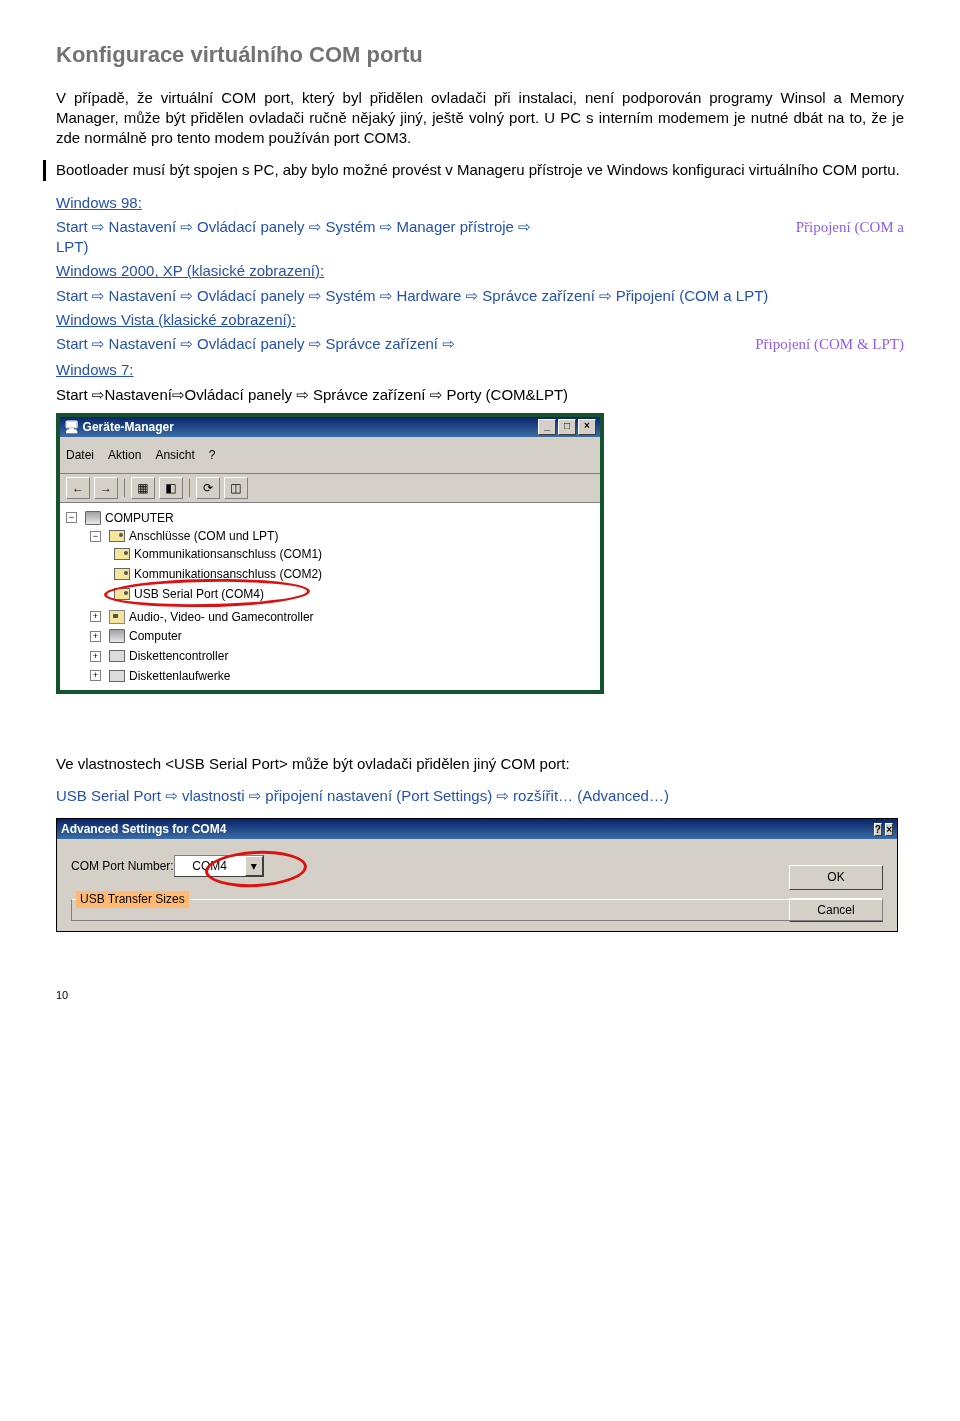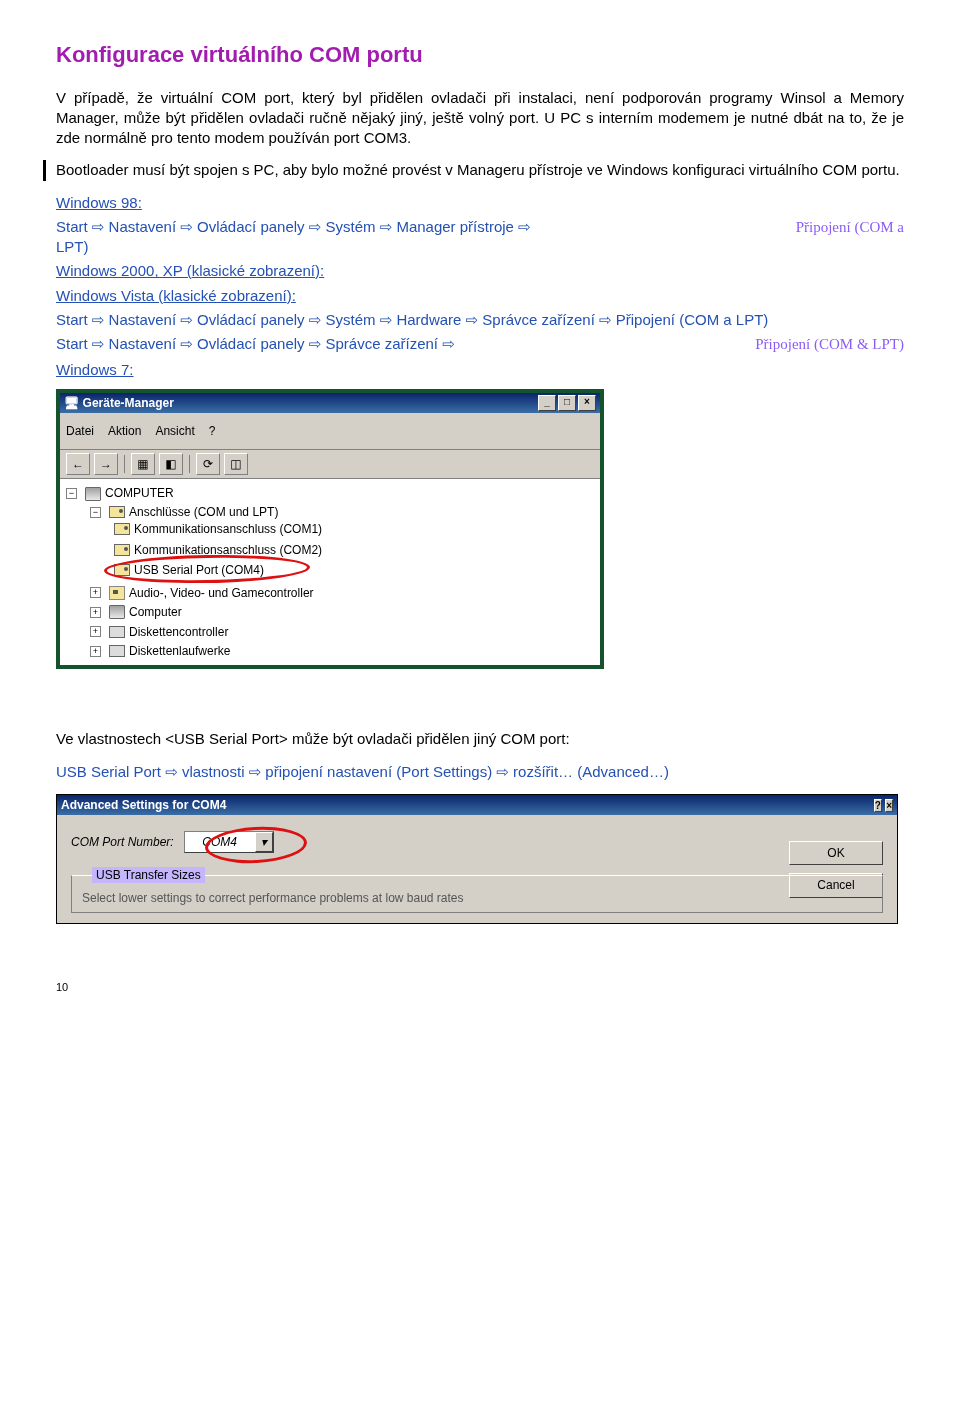--- a/index.html
+++ b/index.html
@@ -6,21 +6,21 @@
     font-family: Arial, Helvetica, sans-serif;
     margin: 0;
     padding: 40px 56px 20px 56px;
     width: 960px;
     box-sizing: border-box;
     color: #000;
     font-size: 15px;
     line-height: 1.35;
   }
   h1 {
-    color: #a21caf;
+    color: #737373;
     font-size: 22px;
     font-weight: bold;
     margin: 0 0 18px 0;
   }
   p { margin: 0 0 12px 0; text-align: justify; }
   .ital { }
   .blue { color: #2451b3; }
   .uline { text-decoration: underline; }
   .barside { border-left: 3px solid #000; padding-left: 10px; margin-left: -13px; margin-bottom: 10px; }
   .barside p { text-align: justify; }
@@ -111,21 +111,21 @@
     margin-top:10px;
   }
   .adv-title {
     background: linear-gradient(#0a246a,#3a6ea5);
     color:#fff;
     display:flex; justify-content:space-between; align-items:center;
     padding:2px 4px;
     font-weight:bold;
   }
   .adv-body { padding: 16px 14px 10px 14px; position:relative; }
-  .adv-row { display:flex; align-items:center; gap:10px;font-style:italic; }
+  .adv-row { display:flex; align-items:center; gap:0; }
   .combo {
     display:inline-flex; align-items:center;
     background:#fff; border:1px solid #404040;
     border-top-color:#808080; border-left-color:#808080;
     height:20px;
   }
   .combo .val { padding: 0 8px; min-width:54px;text-align:center; }
   .combo .dd {
     width:16px;height:18px;
     background:#d4d0c8;
@@ -142,22 +142,22 @@
   }
   .adv-right { position:absolute; right:14px; top:26px; display:flex; flex-direction:column; gap:8px;}
   .groupbox {
     border:1px solid #808080;
     border-top:1px solid #fff;
     position:relative;
     margin-top:22px;
     padding: 14px 10px 6px 10px;
   }
   .groupbox .legend {
-    position:absolute; top:-9px; left:20px;
-    background:#c4b5fd; padding:0 4px;
+    position:absolute; top:-9px; left:4px;
+    background:#fdba74; padding:0 4px;
   }
   .grey { color:#555; }
   .halo2 {
     position:absolute;
     border:3px solid #d11;
     border-radius:50%;
     width:96px;height:30px;
     left:148px; top:12px;
     transform: rotate(-3deg);
     pointer-events:none;
@@ -184,30 +184,31 @@
 
 <div class="blueblock">
   <p><span class="uline">Windows 98:</span></p>
   <div class="win-line">
     <span>Start ⇨ Nastavení ⇨ Ovládací panely ⇨ Systém ⇨ Manager přístroje ⇨</span>
     <span class="right">Připojení (COM a</span>
   </div>
   <p><span>LPT)</span></p>
 
   <p><span class="uline">Windows 2000, XP (<span class="ital">klasické zobrazení</span>):</span></p>
+  <p style="text-align:justify">Start ⇨ Nastavení ⇨ Ovládací panely ⇨ Systém ⇨ Hardware ⇨ Správce zařízení ⇨     Připojení (COM a LPT)</p>
+
   <p><span class="uline">Windows Vista (<span class="ital">klasické zobrazení</span>):</span></p>
-
-  <p style="text-align:justify">Start ⇨ Nastavení ⇨ Ovládací panely ⇨ Systém ⇨ Hardware ⇨ Správce zařízení ⇨     Připojení (COM a LPT)</p>
   <div class="win-line">
     <span>Start ⇨ Nastavení ⇨ Ovládací panely ⇨ Správce zařízení ⇨</span>
     <span class="right">Připojení (COM &amp; LPT)</span>
   </div>
   <div class="spacer"></div>
 
   <p><span class="uline">Windows 7:</span></p>
+  <p class="black">Start ⇨Nastavení⇨Ovládací panely ⇨ Správce zařízení ⇨ Porty (COM&amp;LPT)</p>
 </div>
 
 <div class="dm-window">
   <div class="dm-title">
     <span>
       <span>🖥</span>
       <span>Geräte-Manager</span>
     </span>
     <span class="wbtns">
       <span class="wbtn">_</span>
@@ -311,18 +312,17 @@
         <span class="dd">▾</span>
       </span>
     </div>
     <span class="halo2"></span>
     <div class="adv-right">
       <span class="btn3d">OK</span>
       <span class="btn3d">Cancel</span>
     </div>
     <div class="groupbox">
       <span class="legend">USB Transfer Sizes</span>
-      <div class="grey">Select lower settings to correct performance problems at low baud rates</div>
     </div>
   </div>
 </div>
 
 <div class="footer-pg">10</div>
 
 </body></html>

